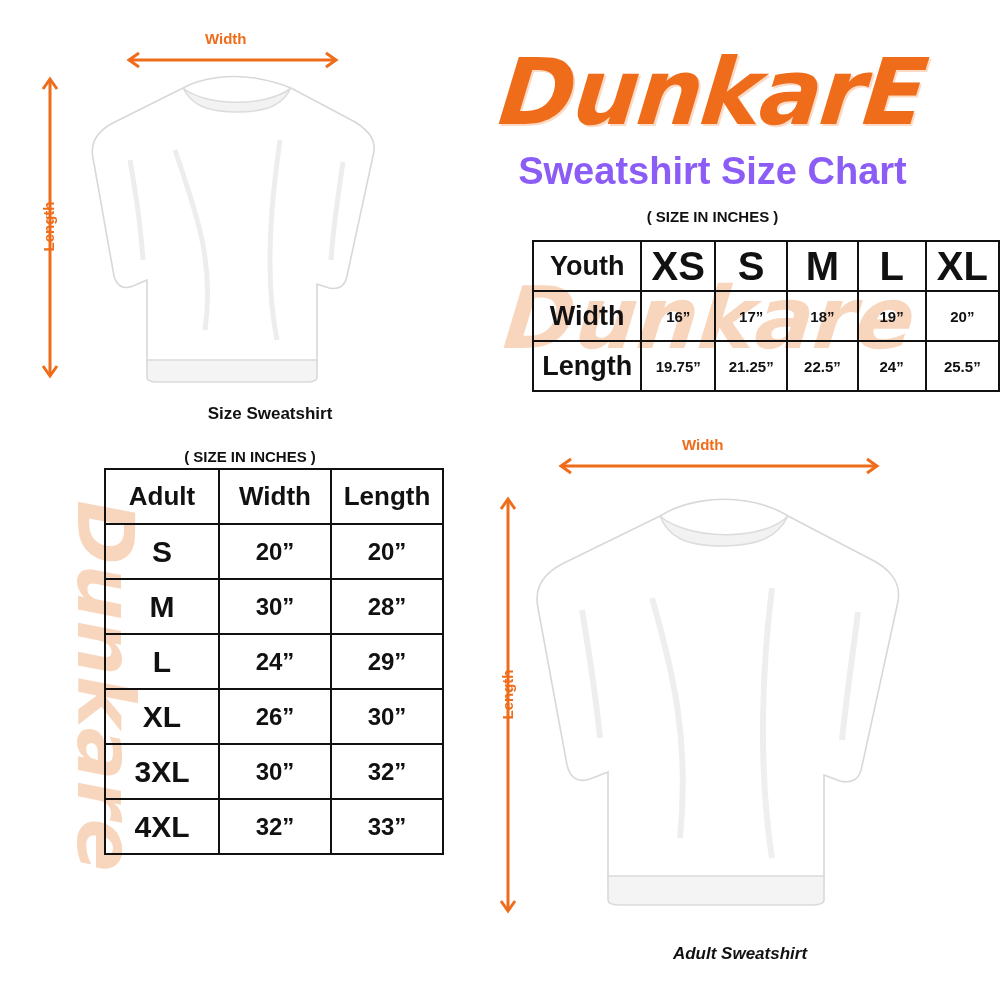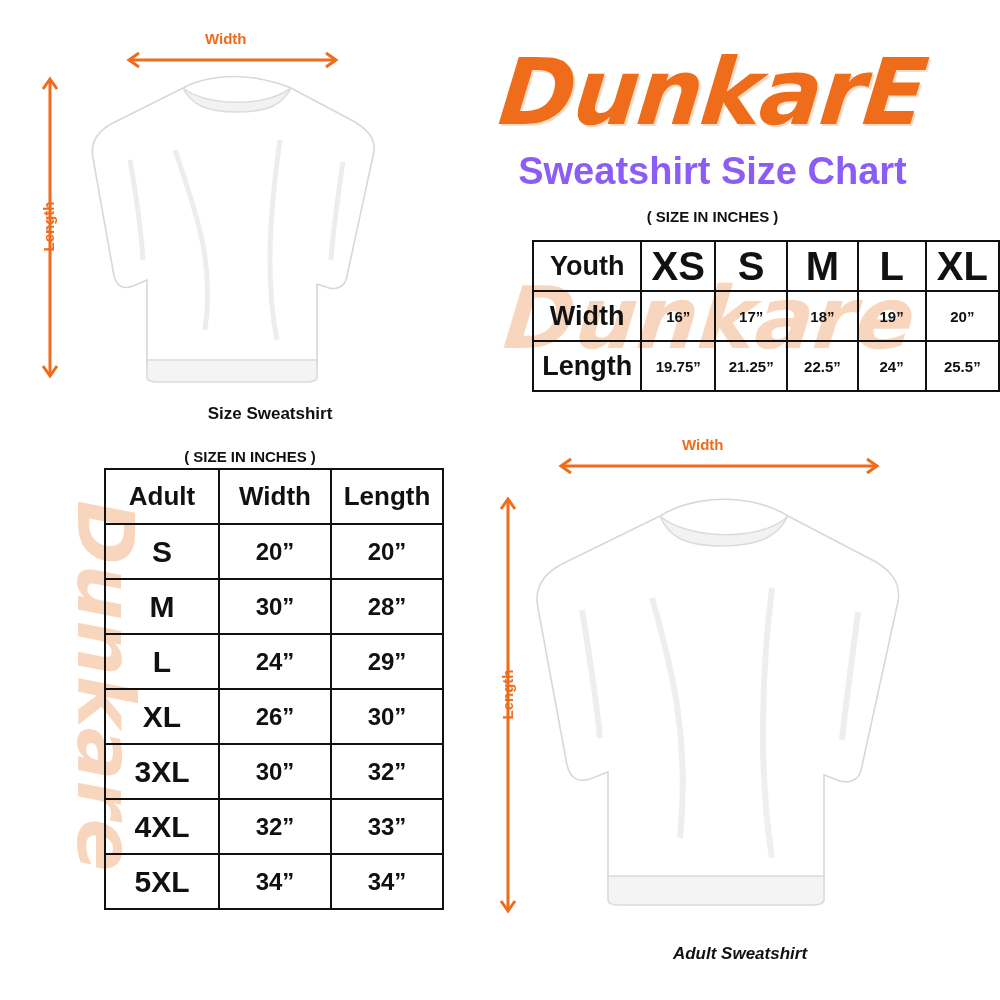--- a/index.html
+++ b/index.html
@@ -208,25 +208,20 @@
     <tr>
       <td class="sz c0">3XL</td>
       <td class="val c1">30”</td>
       <td class="val c2">32”</td>
     </tr>
     <tr>
       <td class="sz c0">4XL</td>
       <td class="val c1">32”</td>
       <td class="val c2">33”</td>
     </tr>
-    <tr>
-      <td class="sz c0">5XL</td>
-      <td class="val c1">34”</td>
-      <td class="val c2">34”</td>
-    </tr>
   </tbody>
     </table>
 
   <div class="shirt-wrap" style="left:510px;top:438px;width:450px;height:500px;">
     <svg class="guide" style="left:0;top:0;" width="450" height="500" viewBox="0 0 450 500">
       <g stroke="#ef6c1a" stroke-width="3" fill="none">
 
         <line x1="52" y1="28" x2="366" y2="28"></line>
         <polyline points="61,21 51,28 61,35"></polyline>
         <polyline points="357,21 367,28 357,35"></polyline>

